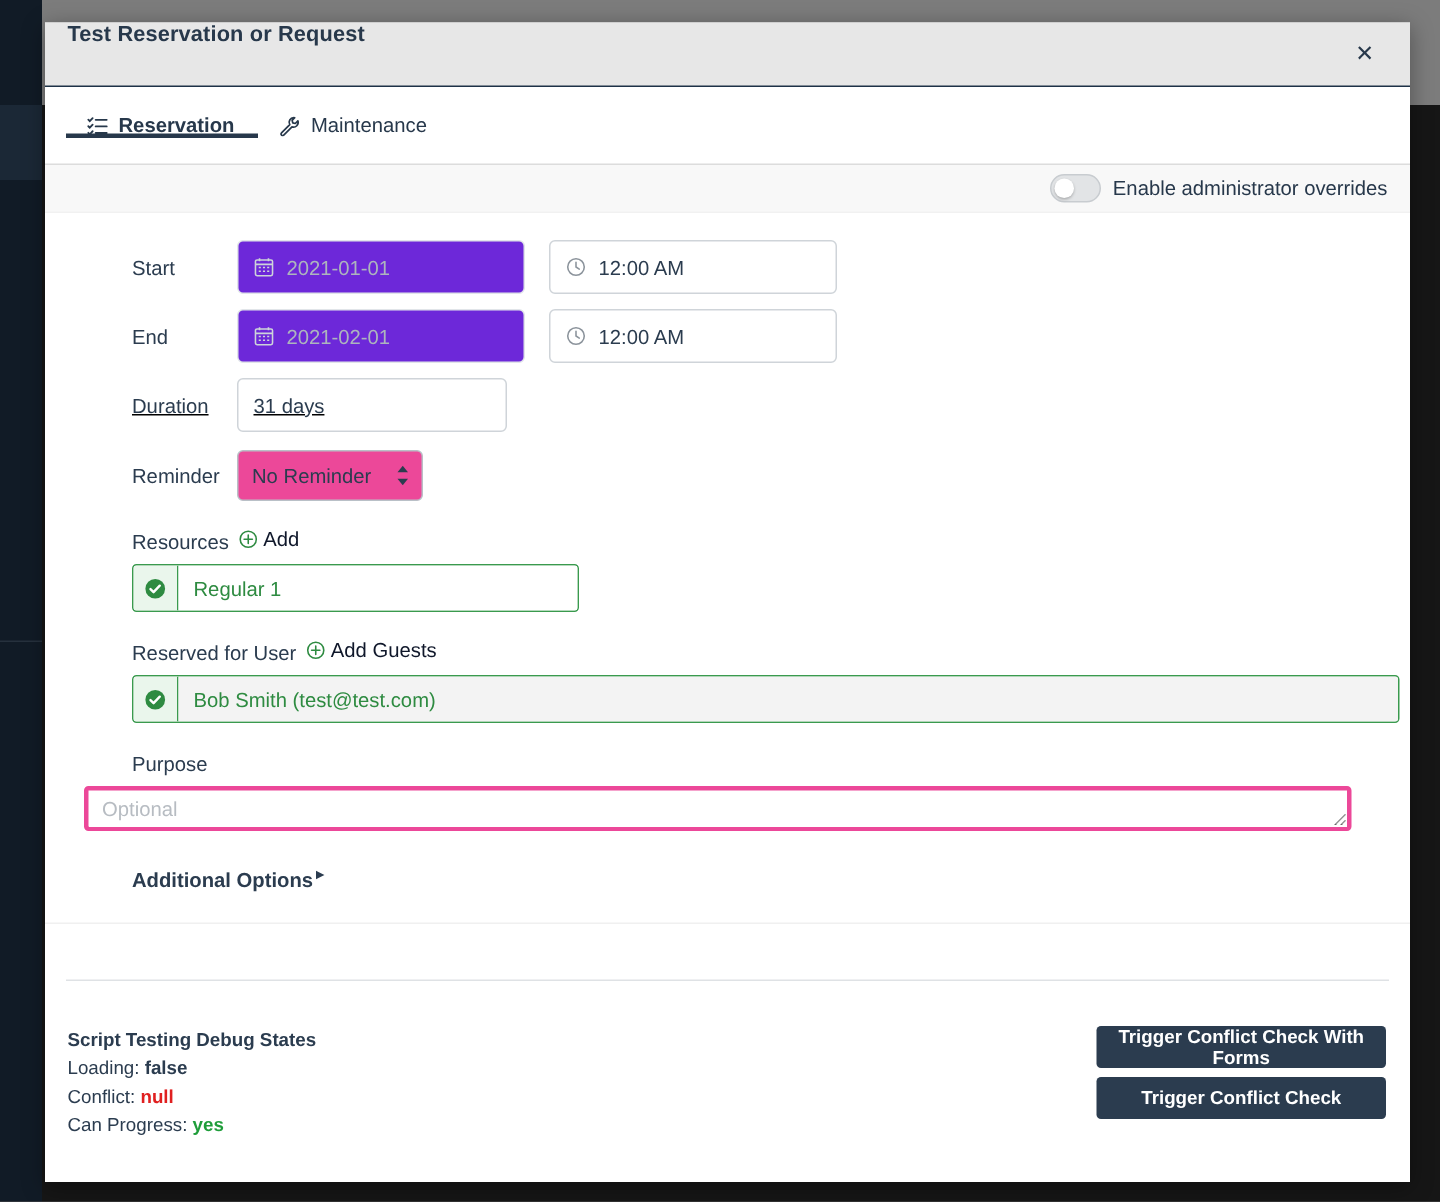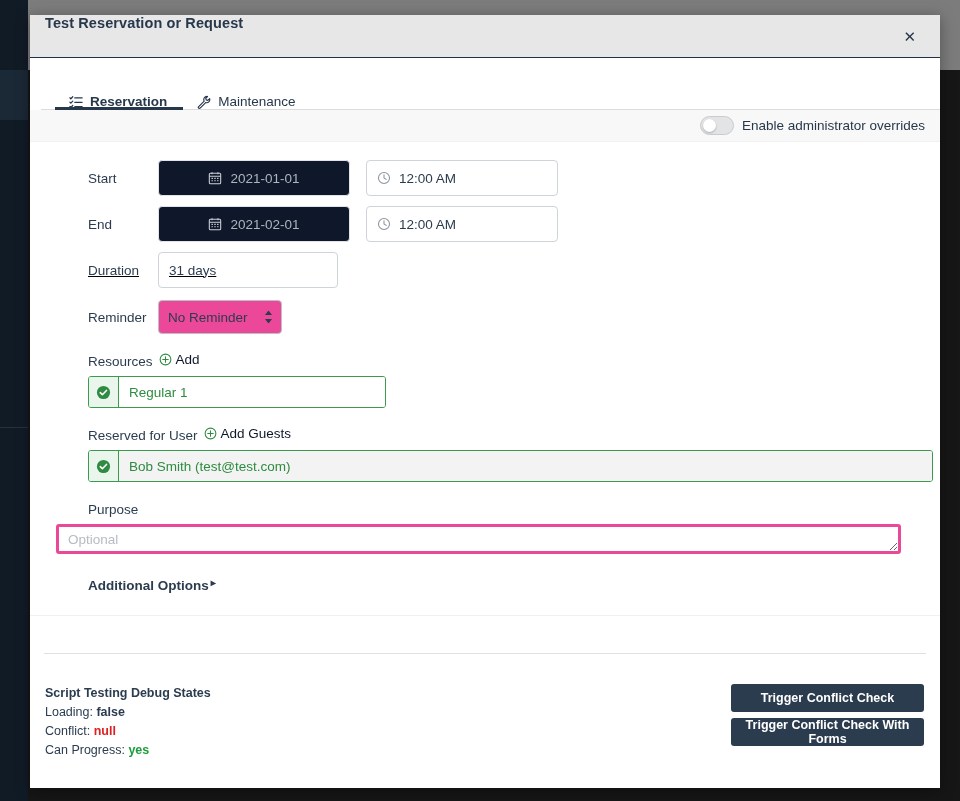--- a/index.html
+++ b/index.html
@@ -63,25 +63,24 @@
     position: absolute; right: 20px; top: 50%; transform: translateY(-50%);
     font-size: 15px; color: #27384b; cursor: pointer;
     line-height: 1; font-weight: normal;
     background: none; border: none; padding: 2px 4px;
     font-family: "Liberation Sans", sans-serif;
   }
 
   
   .tabbar {
     height: 52px; min-height: 36px;
-    display: flex; align-items: flex-end;
+    display: flex; align-items: center;
     border-bottom: 1px solid #dcdcdc;
     background: #ffffff;
     padding-left: 14px;
-    margin-left: 11px;
   }
   .tab {
     display: flex; align-items: center; gap: 7px;
     padding: 0 16px 0 14px;
     font-size: 13.5px; color: #27384b;
     cursor: pointer; position: relative;
     background: none; border: none;
     font-family: "Liberation Sans", sans-serif;
   }
   .tab.active { font-weight: bold; }
@@ -129,21 +128,21 @@
     width: 70px; font-size: 13.5px; color: #2b3c4f;
     flex: none;
   }
   .inp {
     height: 36px; border: 1px solid #cfd4d9; border-radius: 4px;
     background: #fff; display: flex; align-items: center;
     padding: 0 10px; gap: 8px;
     font-size: 13.5px; color: #2b3c4f;
   }
   .inp.disabled {
-    background: #0f172a; border-color: #e1e5e9; color: #adb5bd; justify-content: center;
+    background: #6d28d9; border-color: #e1e5e9; color: #adb5bd;
   }
   .inp.disabled .ico svg { stroke: #cdd3d9; }
   .date-inp { width: 192px; margin-right: 16px; }
   .time-inp { width: 192px; }
   .dur-inp  { width: 180px; }
   .ico { display: inline-flex; width: 14px; height: 14px; flex: none; }
   .ico svg { width: 14px; height: 14px; display: block; }
 
   .selwrap {
     position: relative; width: 124px; height: 34px;
@@ -441,19 +440,19 @@
           <span>Conflict:</span>
           <span class="v-null">null</span>
         </div>
         <div>
           <span>Can Progress:</span>
           <span class="v-yes">yes</span>
         </div>
       </div>
 
       <div class="btncol">
+        <button class="btn">Trigger Conflict Check With Forms</button>
         <button class="btn">Trigger Conflict Check</button>
-        <button class="btn">Trigger Conflict Check With Forms</button>
       </div>
     </div>
 
   </div>
 </div>
 
 </body></html>

